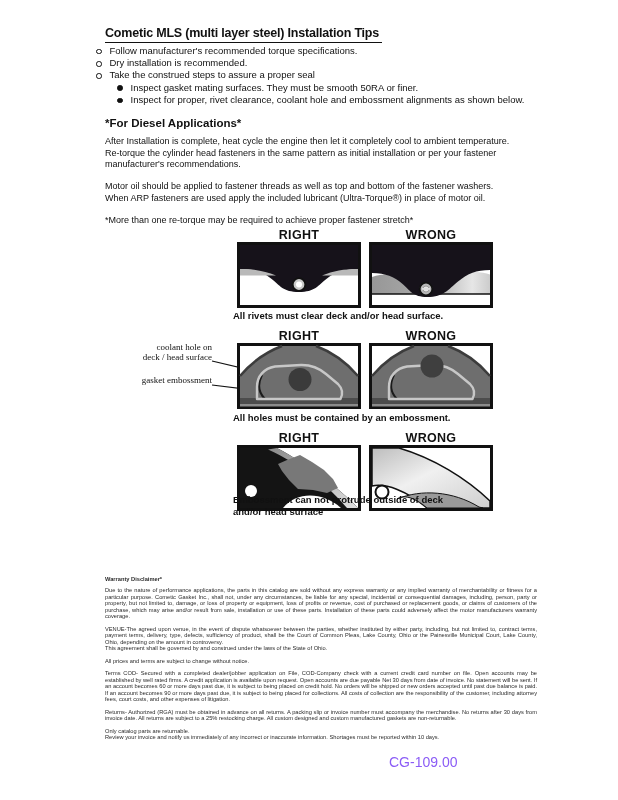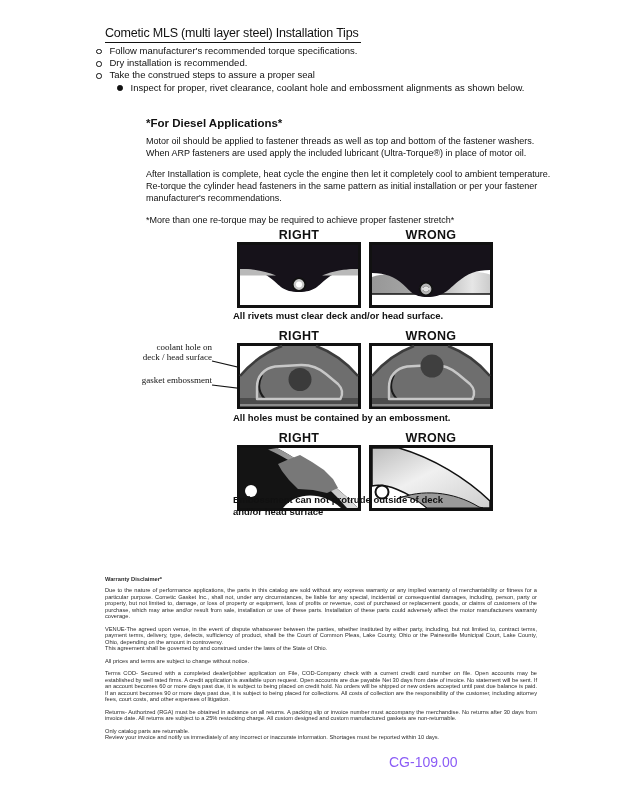--- a/index.html
+++ b/index.html
@@ -4,36 +4,36 @@
 <style>
   html,body { margin:0; padding:0; background:#fff; }
   .page {
     position:relative; width:618px; height:800px; background:#ffffff;
     font-family:"Liberation Sans", sans-serif; color:#111; overflow:hidden;
   }
 
   
   .title {
     position:absolute; left:105px; top:26px; margin:0;
-    font-size:12.5px; font-weight:normal; letter-spacing:-0.2px;
+    font-size:12.5px; font-weight:bold; letter-spacing:-0.2px;
     border-bottom:1.5px solid #111; padding:0 3px 2px 0; display:inline-block;
   }
 
   
   .tips { position:absolute; left:96px; top:45px; width:440px; font-size:9.5px; line-height:12.2px; }
   .tip  { display:flex; gap:8px; align-items:flex-start;text-align:right; }
   .tip.sub { margin-left:21px; }
   .b-open, .b-dot {
     flex:0 0 auto; width:3.5px; height:3.5px; border-radius:50%;
     margin-top:3.8px; border:1px solid #111;
   }
   .b-dot { background:#111; }
 
   
-  .diesel { position:absolute; left:105px; top:117px; width:410px;margin-left:41px; }
+  .diesel { position:absolute; left:105px; top:117px; width:410px; }
   .d-head { font-size:11.5px; font-weight:bold; margin:0 0 7px 0; }
   .diesel p { font-size:9px; line-height:11.7px; margin:0 0 10px 0; }
 
   
   .fig-label {
     position:absolute; width:124px; text-align:center;
     font-size:12.5px; font-weight:bold; letter-spacing:0.3px;
   }
   .fig-box { position:absolute; width:124px; height:66px; }
   .fig-box svg { display:block; width:124px; height:66px; }
@@ -73,28 +73,32 @@
     <div class="tip">
       <span class="b-open"></span>
       <span>Dry installation is recommended.</span>
     </div>
     <div class="tip">
       <span class="b-open"></span>
       <span>Take the construed steps to assure a proper seal</span>
     </div>
     <div class="tip sub">
       <span class="b-dot"></span>
+      <span>Inspect gasket mating surfaces.  They must be smooth 50RA or finer.</span>
+    </div>
+    <div class="tip sub">
+      <span class="b-dot"></span>
       <span>Inspect for proper, rivet clearance, coolant hole and embossment alignments as shown below.</span>
     </div>
   </div>
 
   <div class="diesel">
     <div class="d-head">*For Diesel Applications*</div>
+    <p>After Installation is complete, heat cycle the engine then let it completely cool to ambient temperature. Re-torque the cylinder head fasteners in the same pattern as initial installation or per your fastener manufacturer's recommendations.</p>
     <p>Motor oil should be applied to fastener threads as well as top and bottom of the fastener washers. When ARP fasteners are used apply the included lubricant (Ultra-Torque®) in place of motor oil.</p>
-    <p>After Installation is complete, heat cycle the engine then let it completely cool to ambient temperature. Re-torque the cylinder head fasteners in the same pattern as initial installation or per your fastener manufacturer's recommendations.</p>
     <p>*More than one re-torque may be required to achieve proper fastener stretch*</p>
   </div>
 
   <div class="fig-label" style="left:237px; top:228px;">RIGHT</div>
   <div class="fig-label" style="left:369px; top:228px;">WRONG</div>
 
   <div class="fig-box" style="left:237px; top:242px;">
     <svg viewBox="0 0 124 66">
       <rect x="1.5" y="1.5" width="121" height="63" fill="#ffffff" stroke="#111" stroke-width="3"></rect>
       <path d="M3,3 H121 V27 C106,27.5 99,29.5 90,36.5 C81,43.5 78,50 62,50 C46,50 43,43.5 34,36.5 C25,29.5 18,27.5 3,27 Z" fill="#16121a"></path>

